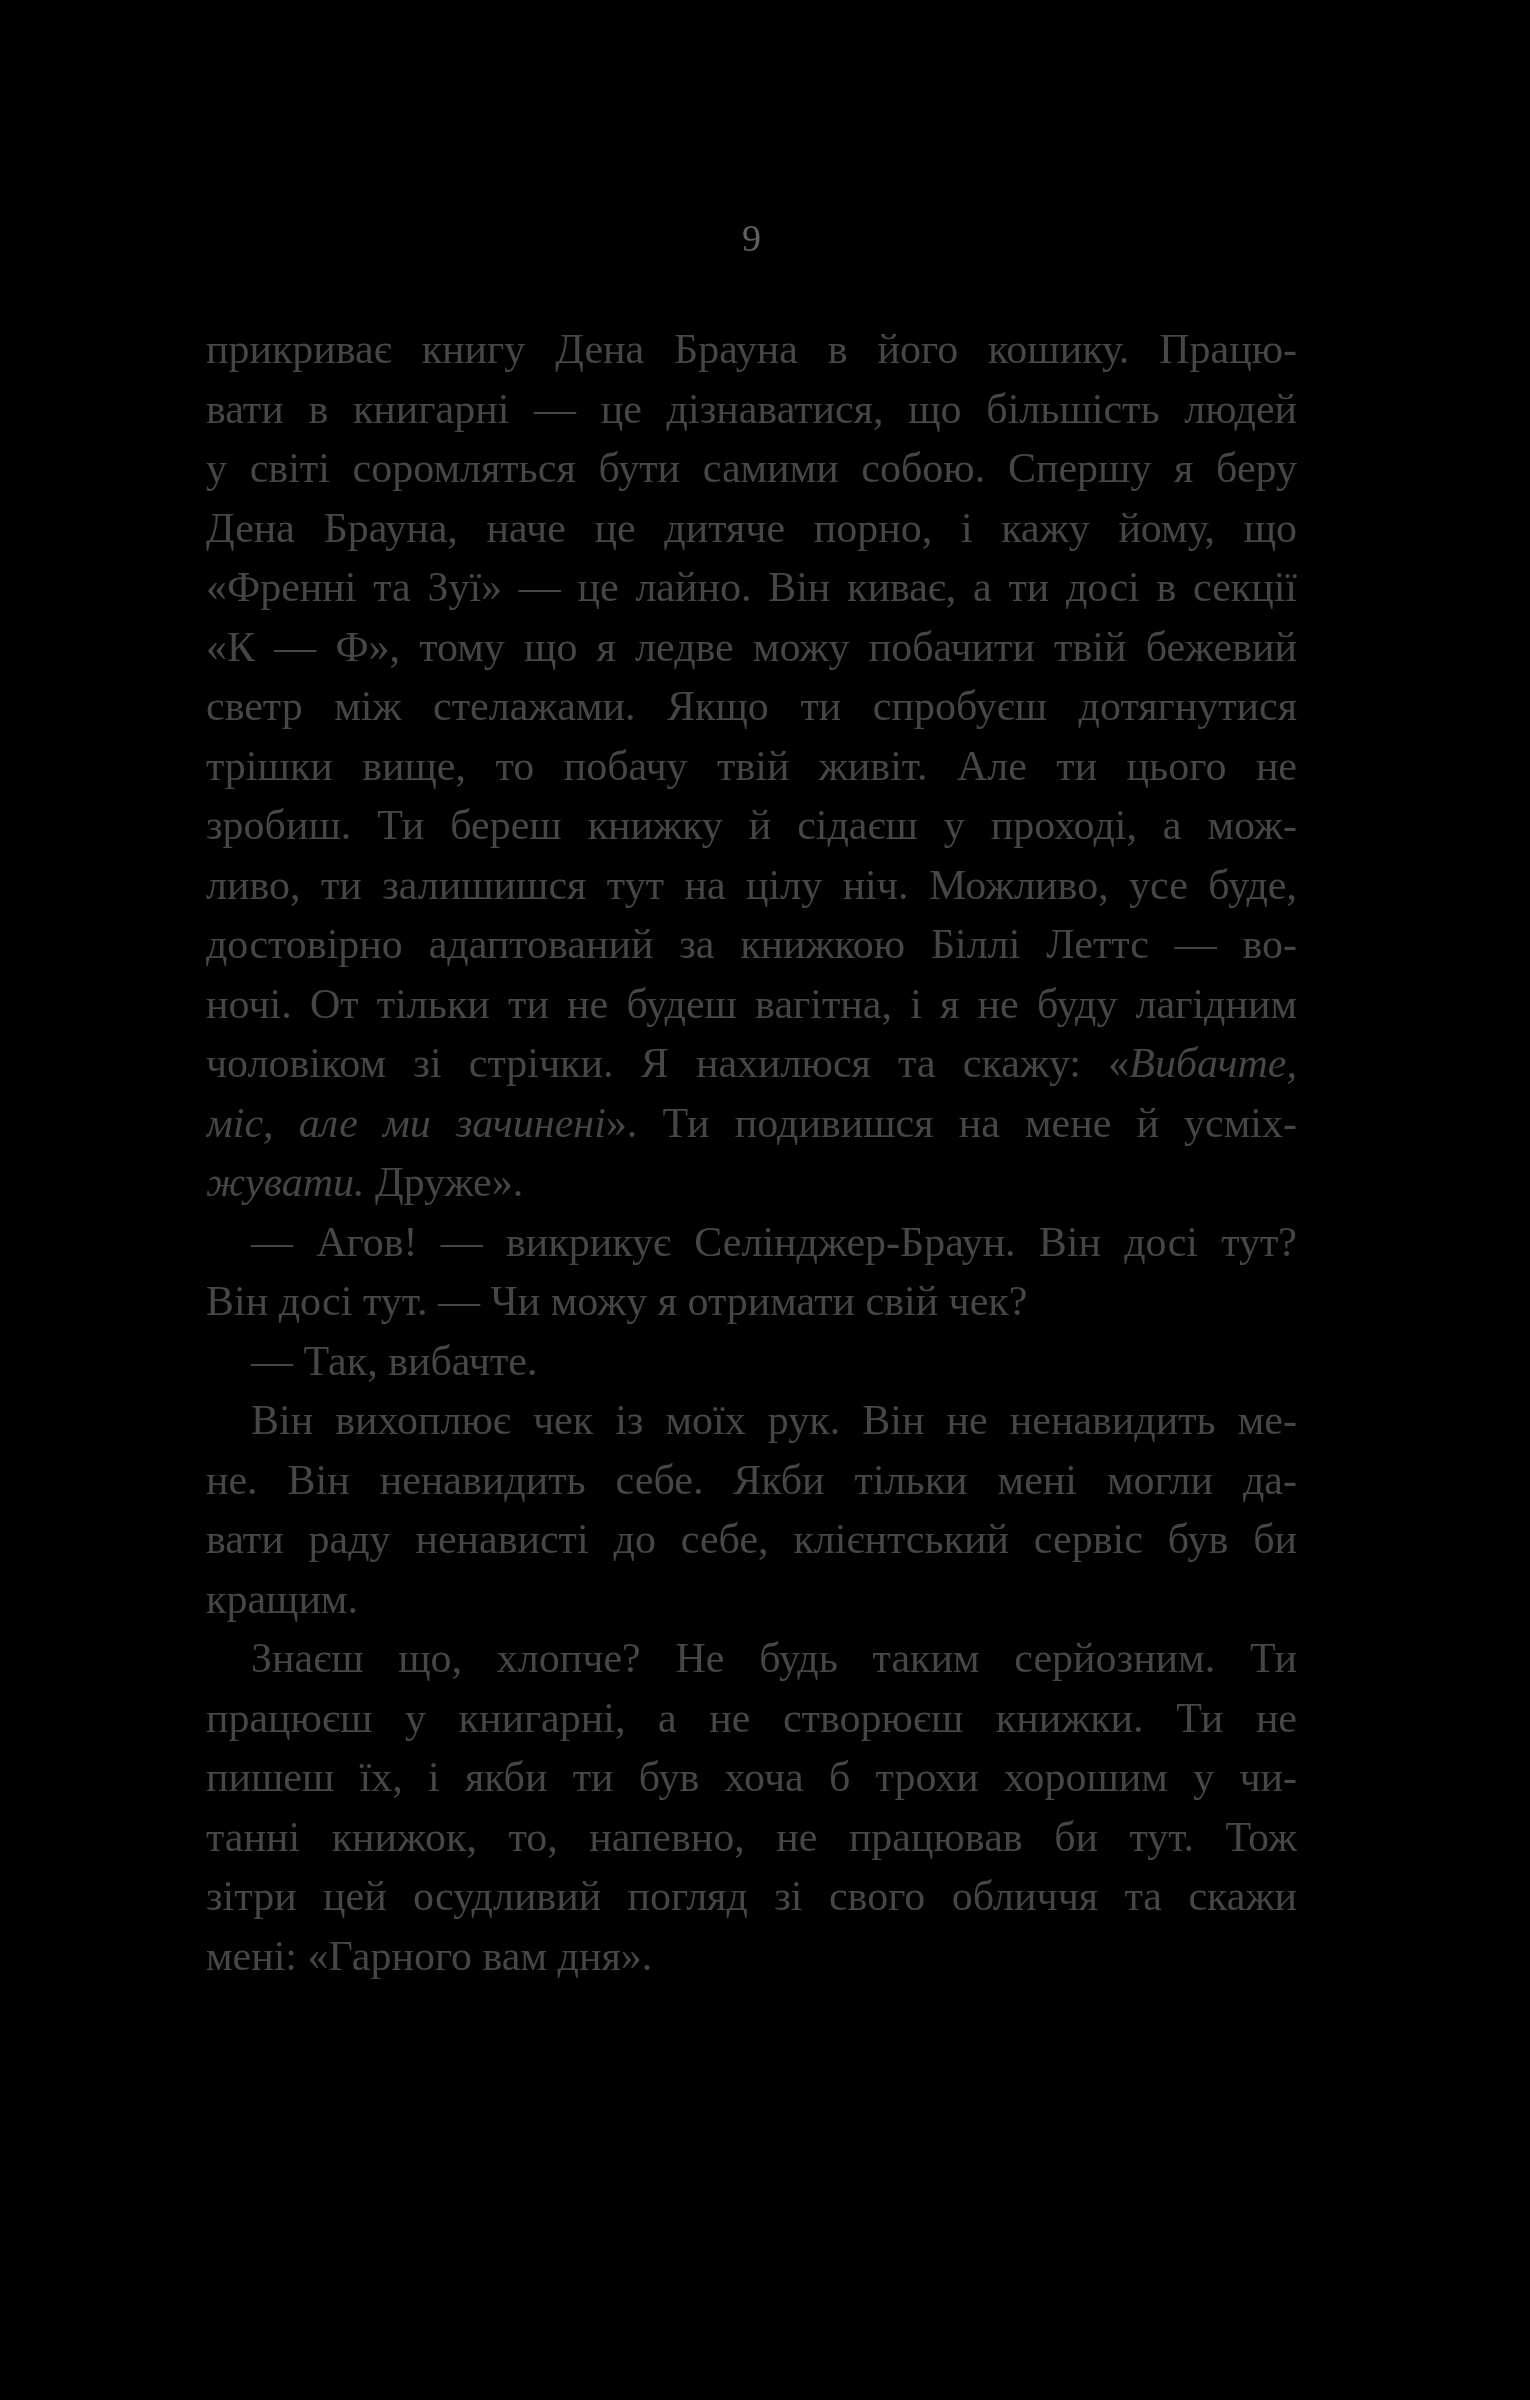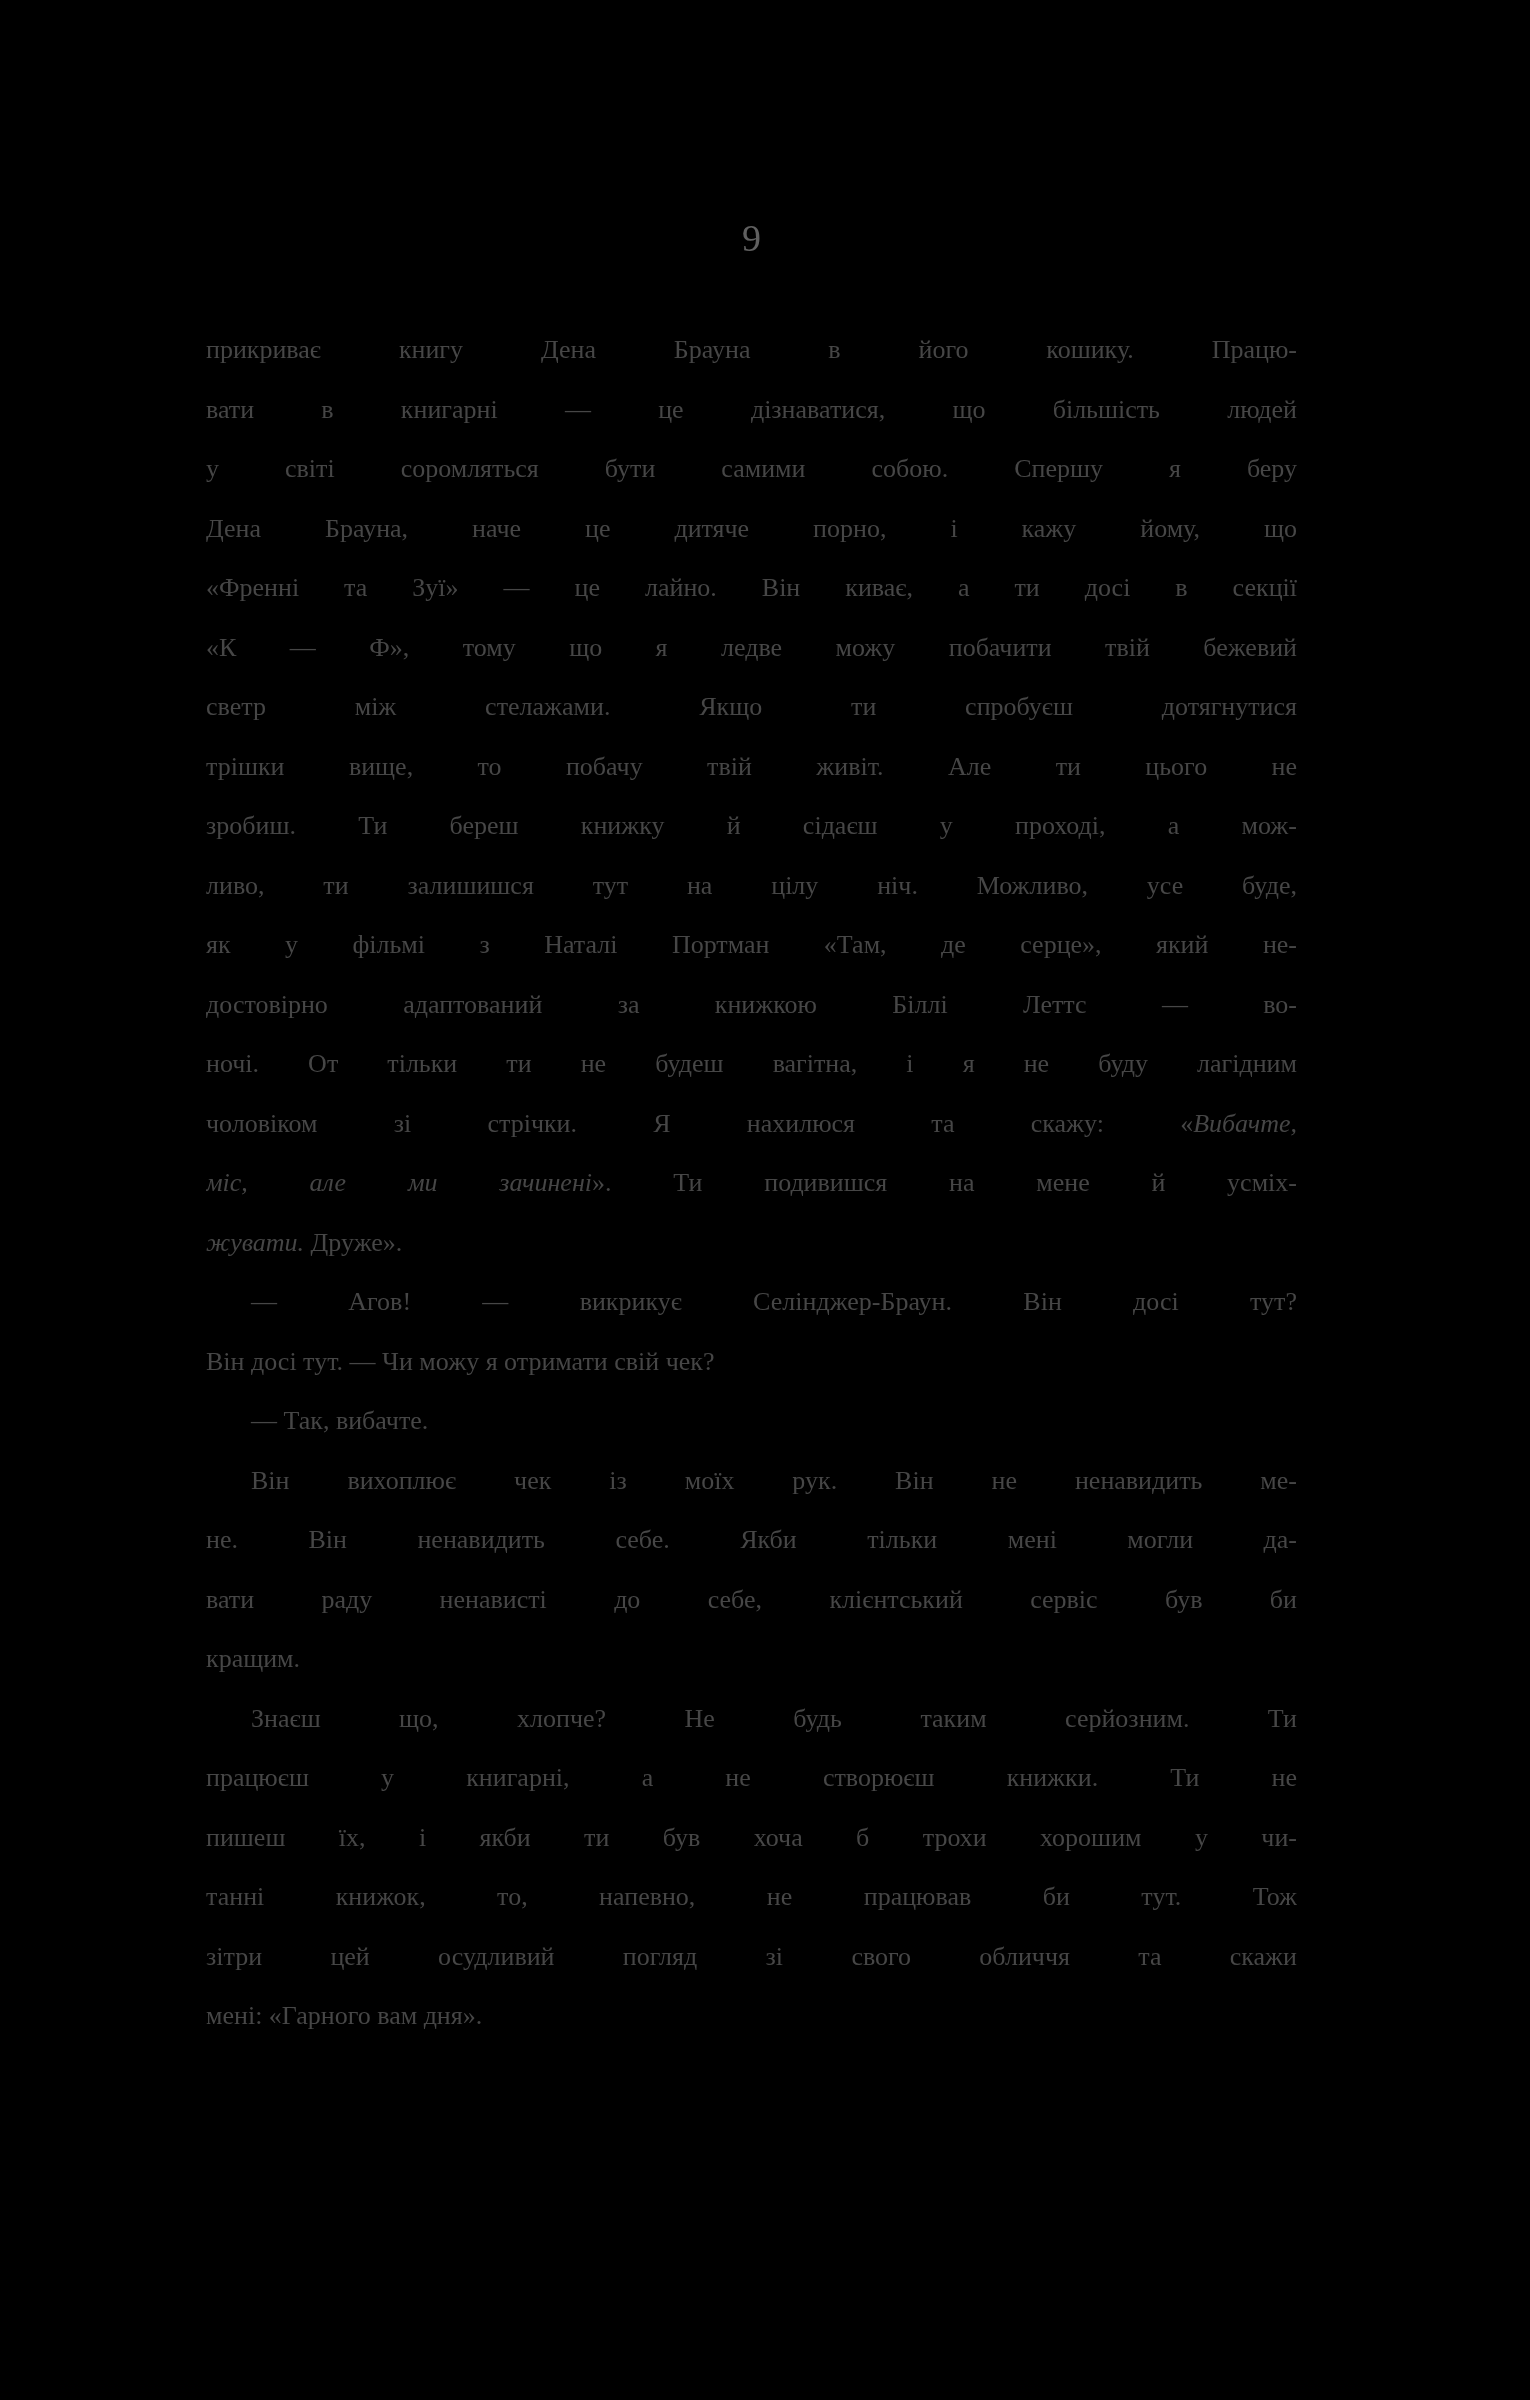--- a/index.html
+++ b/index.html
@@ -23,21 +23,21 @@
     text-align: center;
     font-size: 38px;
     line-height: 50px;
     color: #606060;
   }
   .text-block {
     position: absolute;
     top: 320px;
     left: 206px;
     width: 1091px;
-    font-size: 26px;
+    font-size: 42px;
     line-height: 59.5px;
     color: #464646;
     text-align: justify;
     text-justify: inter-word;
   }
   .line {
     height: 59.5px;
     overflow: hidden;
   }
   .line.j {
@@ -63,21 +63,20 @@
       <div class="line j"><span>прикриває книгу Дена Брауна в його кошику. Працю-</span></div>
       <div class="line j"><span>вати в книгарні — це дізнаватися, що більшість людей</span></div>
       <div class="line j"><span>у світі соромляться бути самими собою. Спершу я беру</span></div>
       <div class="line j"><span>Дена Брауна, наче це дитяче порно, і кажу йому, що</span></div>
       <div class="line j"><span>«Френні та Зуї» — це лайно. Він киває, а ти досі в секції</span></div>
       <div class="line j"><span>«К — Ф», тому що я ледве можу побачити твій бежевий</span></div>
       <div class="line j"><span>светр між стелажами. Якщо ти спробуєш дотягнутися</span></div>
       <div class="line j"><span>трішки вище, то побачу твій живіт. Але ти цього не</span></div>
       <div class="line j"><span>зробиш. Ти береш книжку й сідаєш у проході, а мож-</span></div>
       <div class="line j"><span>ливо, ти залишишся тут на цілу ніч. Можливо, усе буде,</span></div>
-      <div class="line j"><span>як у фільмі з Наталі Портман «Там, де серце», який не-</span></div>
       <div class="line j"><span>достовірно адаптований за книжкою Біллі Леттс — во-</span></div>
       <div class="line j"><span>ночі. От тільки ти не будеш вагітна, і я не буду лагідним</span></div>
       <div class="line j"><span>чоловіком зі стрічки. Я нахилюся та скажу: «</span><i>Вибачте,</i></div>
       <div class="line j"><i>міс, але ми зачинені</i><span>». Ти подивишся на мене й усміх-</span></div>
       <div class="line last"><i>жувати.</i><span> Друже».</span></div>
       <div class="line j ind"><span>— Агов! — викрикує Селінджер-Браун. Він досі тут?</span></div>
       <div class="line last"><span>Він досі тут. — Чи можу я отримати свій чек?</span></div>
       <div class="line last ind"><span>— Так, вибачте.</span></div>
       <div class="line j ind"><span>Він вихоплює чек із моїх рук. Він не ненавидить ме-</span></div>
       <div class="line j"><span>не. Він ненавидить себе. Якби тільки мені могли да-</span></div>

